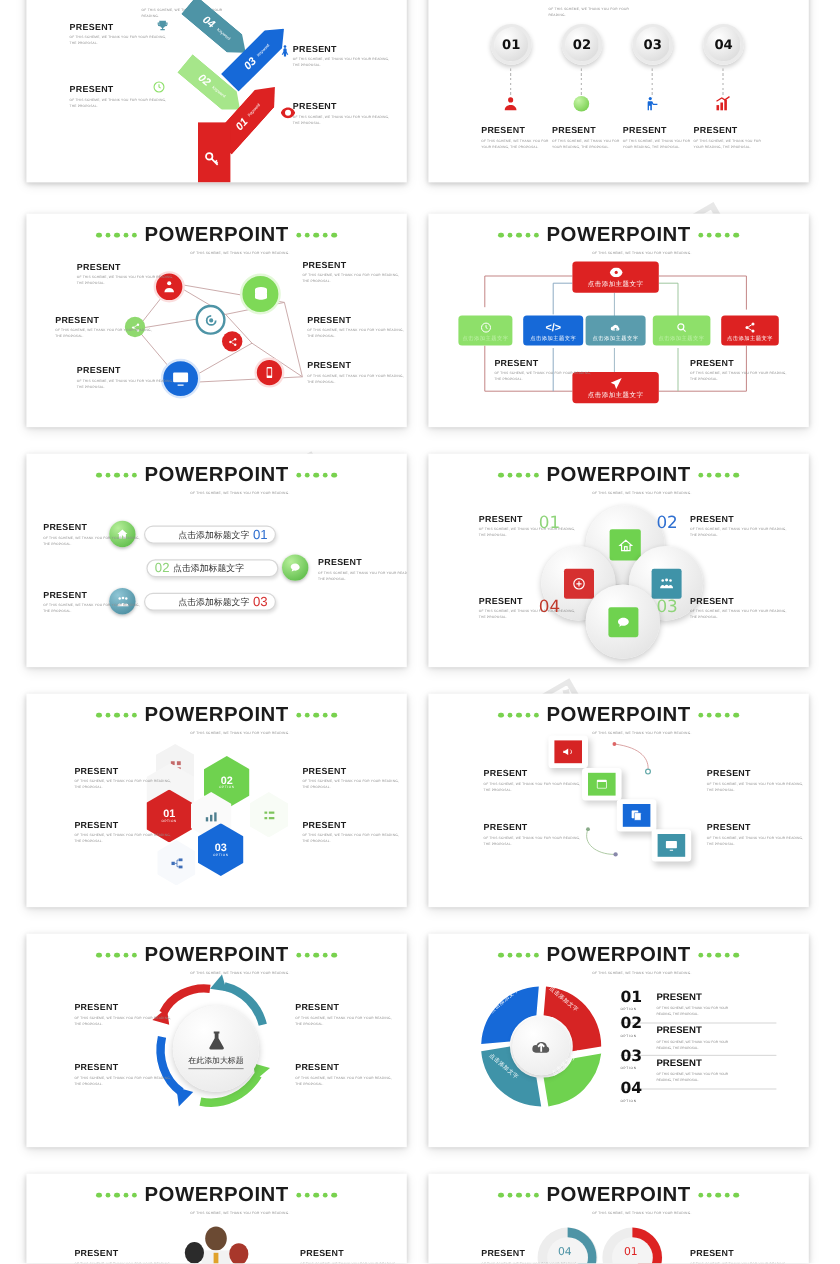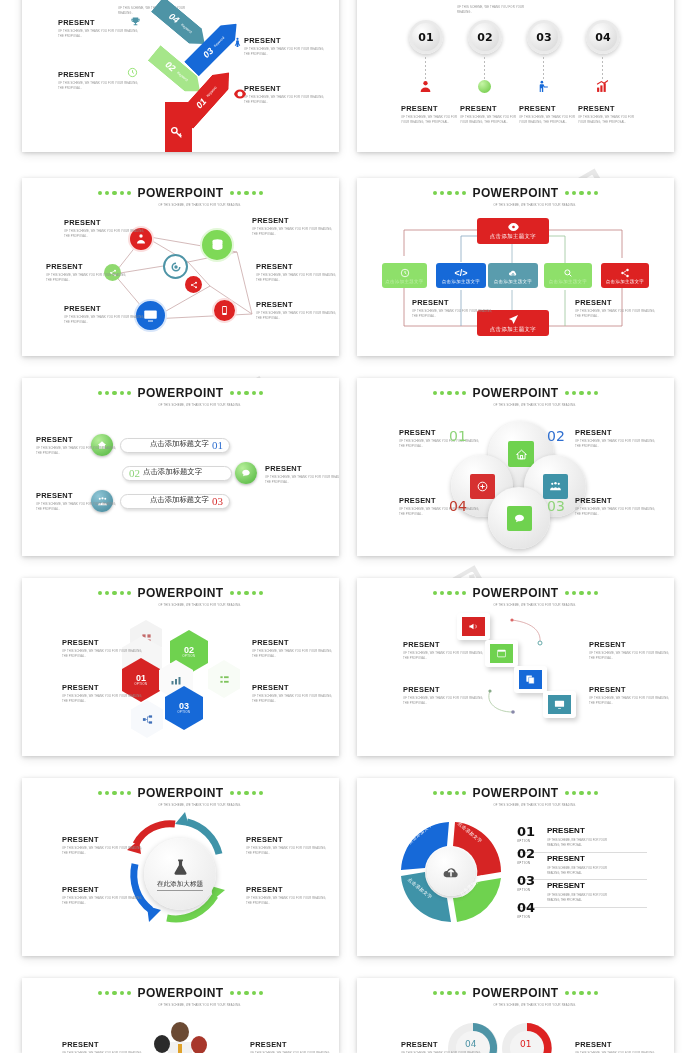--- a/index.html
+++ b/index.html
@@ -10,21 +10,21 @@
   .slide { position:absolute; width:317px; height:178px; background:#fff;
     box-shadow:0 1px 4px rgba(0,0,0,.16), 0 3px 9px rgba(0,0,0,.10);
     overflow:hidden; }
   .col-l { left:22px; } .col-r { left:357px; }
 
   
   .hdr { position:absolute; left:0; right:0; top:8px; text-align:center; }
   .hdr .ttl-row { display:flex; align-items:center; justify-content:center; gap:6px; }
   .dots { display:flex; gap:3px; }
   .dots i { width:4.4px; height:4.4px; border-radius:50%; background:#79d24f; display:block; }
-  .ppt { font-size:12px; font-weight:700; letter-spacing:.4px; color:#1b1b1b; }
+  .ppt { font-size:17px; font-weight:700; letter-spacing:.4px; color:#1b1b1b; }
   .sub { margin-top:3px; font-size:2.7px; color:#8a8a8a; line-height:1.9; letter-spacing:.2px;
          width:92px; margin-left:auto; margin-right:auto; text-align:left;
          transform:translateX(24px); }
 
   
   .present { position:absolute; width:86px; }
   .present h4 { font-size:7.4px; font-weight:700; color:#1c1c1c; letter-spacing:.25px; }
   .present p { margin-top:2px; font-size:2.7px; color:#8d8d8d; line-height:2.0; letter-spacing:.15px; }
 
   
@@ -47,21 +47,21 @@
   .hex b { font-size:9px; color:#fff; font-weight:700; line-height:1; }
   .hex span { font-size:2.6px; color:#fff; letter-spacing:.5px; }
 
   
   .arw { position:absolute; display:flex; align-items:center; justify-content:center; }
   .arw b { font-size:9px; color:#fff; font-weight:700; font-style:italic; }
 
   
   .pill { position:absolute; height:15px; border-radius:8px; background:#fff;
           border:1px solid #d7d7d7; box-shadow:1px 2px 3px rgba(0,0,0,.13);
-          display:flex; align-items:flex-start;font-family:Liberation Serif, serif; }
+          display:flex; align-items:center; }
   .pill .zh { font-size:7.4px; color:#2d2d2d; }
   .pill .num { font-size:11px; font-weight:400; }
 
   .numbig { font-size:13px; font-weight:700; color:#111; line-height:.95;
             font-family:"DejaVu Sans", sans-serif; }
   .numsm { font-size:2.6px; color:#555; letter-spacing:.6px; }
 
   .rule { position:absolute; height:1px; background:#dcdcdc; }
   .conn { position:absolute; background:#bdbdbd; }
 </style>

